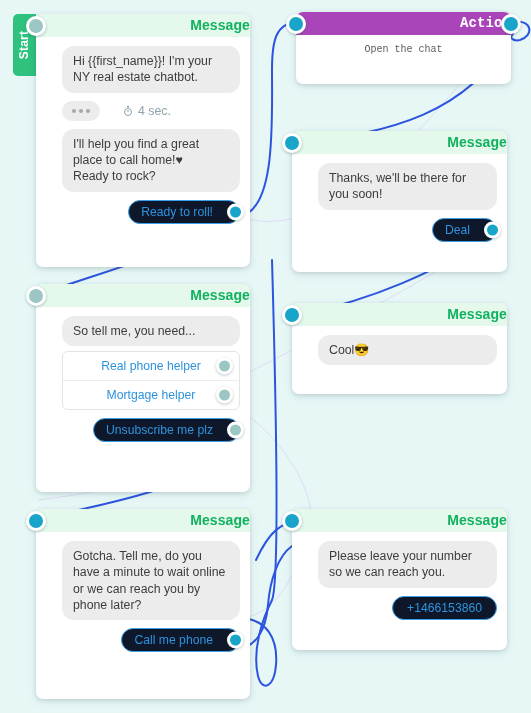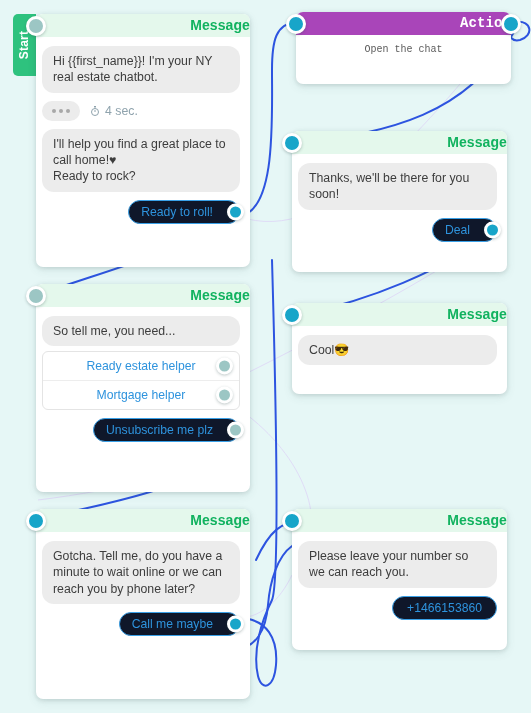--- a/index.html
+++ b/index.html
@@ -44,21 +44,22 @@
   }
   .head-message {
     background: #e4f8ec;
     color: #11b25f;
   }
   .head-action {
     background: #a945b9;
     color: #ffffff;
   }
   .card-body {
-    padding: 9px 10px 12px 6px;
+    padding: 9px 10px 12px 18px;
+    margin-left: 8px;
   }
   .bubble {
     background: #ececec;
     color: #3d3d3d;
     border-radius: 12px;
     padding: 7px 11px;
     font-size: 12.3px;
     line-height: 1.33;
     margin-bottom: 8px;
     max-width: 100%;
@@ -67,21 +68,21 @@
   .plain-text {
     text-align: center;
     color: #5b5b5b;
     font-size: 10px;
     padding: 9px 6px 4px 6px;
   }
   
   .delay-row {
     display: flex;
     align-items: center;
-    gap: 9px;
+    gap: 22px;
     margin-bottom: 8px;
   }
   .typing-pill {
     background: #ececec;
     border-radius: 12px;
     width: 38px;
     height: 20px;
     display: flex;
     align-items: center;
     justify-content: center;
@@ -298,21 +299,21 @@
 
   <div class="card" style="left:36px; top:284px; width:214px; height:208px;">
     <div class="card-head head-message">
       <span>Message</span>
       <div class="dot pale dot-in"></div>
     </div>
     <div class="card-body">
       <div class="bubble" style="margin-bottom:5px;">So tell me, you need...</div>
       <div class="options">
         <div class="option">
-          <span>Ready estate helper</span>
+          <span>Real phone helper</span>
           <span class="dot pale dot-opt"></span>
         </div>
         <div class="option">
           <span>Mortgage helper</span>
           <span class="dot pale dot-opt"></span>
         </div>
       </div>
       <div class="btn-row" style="margin-top:8px;">
         <div class="reply-btn">
           <span>Unsubscribe me plz</span>
@@ -334,21 +335,21 @@
 
   <div class="card" style="left:36px; top:509px; width:214px; height:190px;">
     <div class="card-head head-message">
       <span>Message</span>
       <div class="dot dot-in"></div>
     </div>
     <div class="card-body">
       <div class="bubble">Gotcha. Tell me, do you have a minute to wait online or we can reach you by phone later?</div>
       <div class="btn-row" style="margin-top:8px;">
         <div class="reply-btn">
-          <span>Call me maybe</span>
+          <span>Call me phone</span>
           <span class="dot dot-btn"></span>
         </div>
       </div>
     </div>
   </div>
 
   <div class="card" style="left:292px; top:509px; width:215px; height:141px;">
     <div class="card-head head-message">
       <span>Message</span>
       <div class="dot dot-in"></div>

